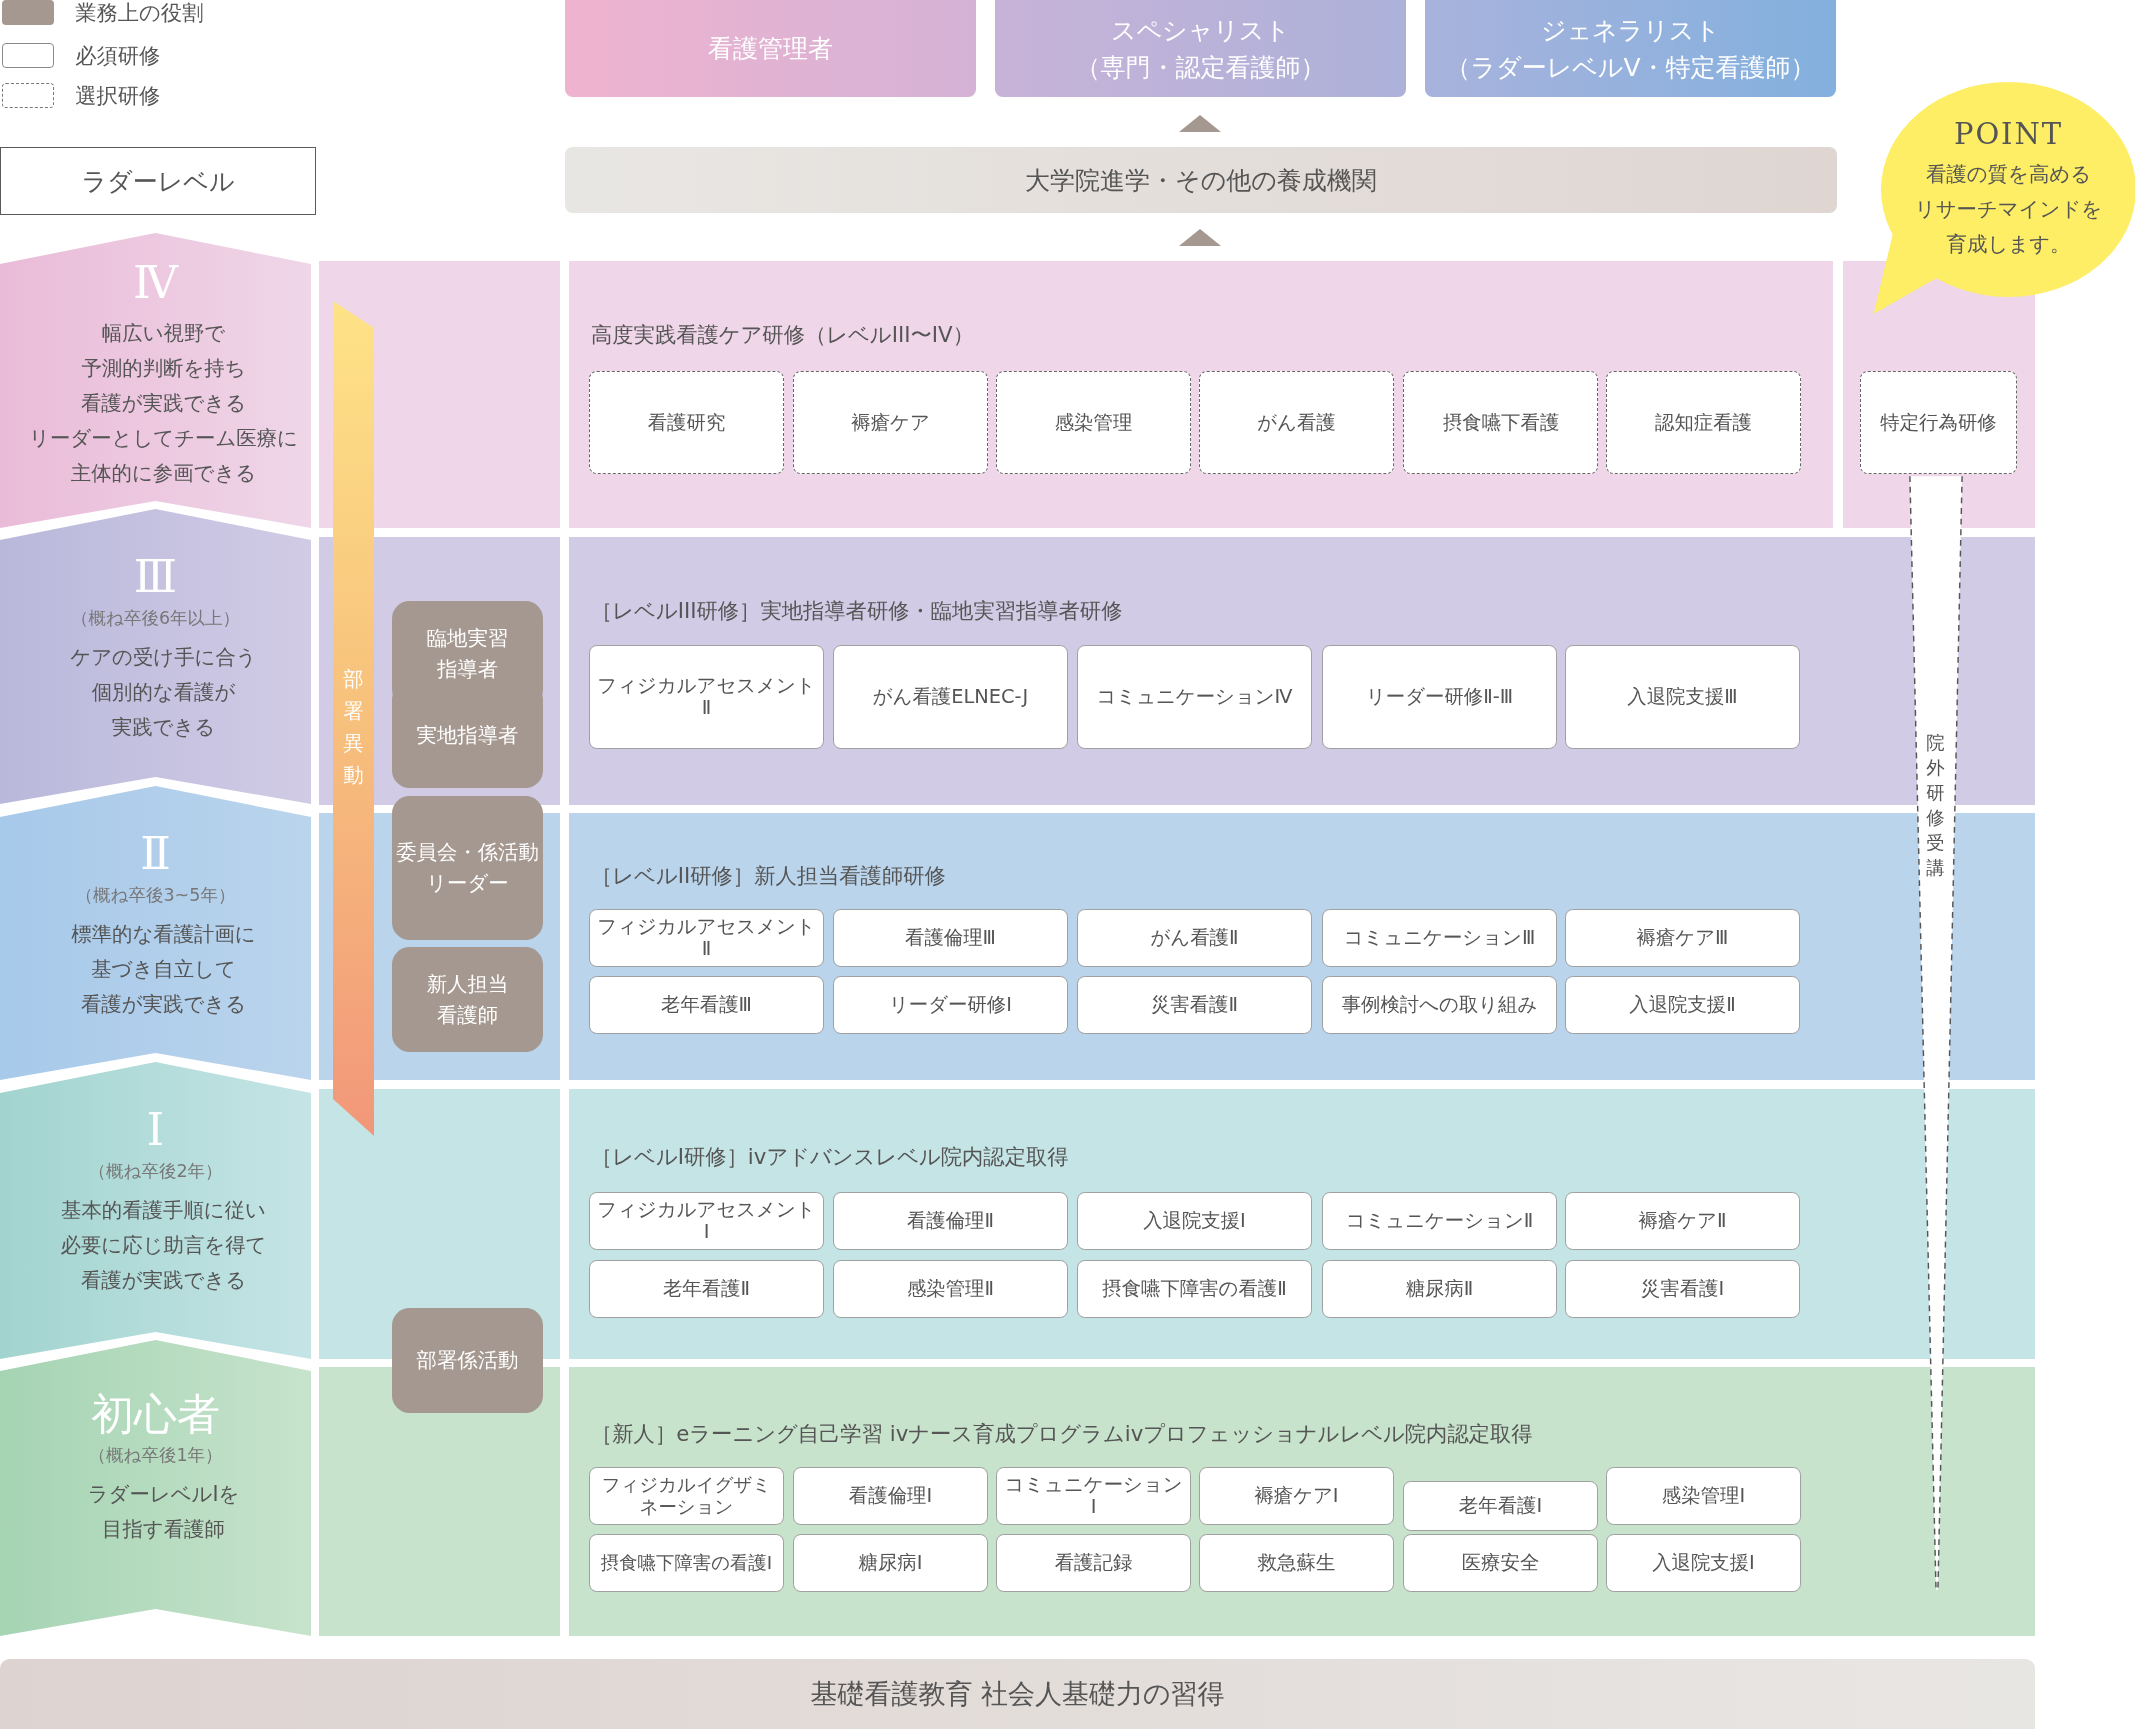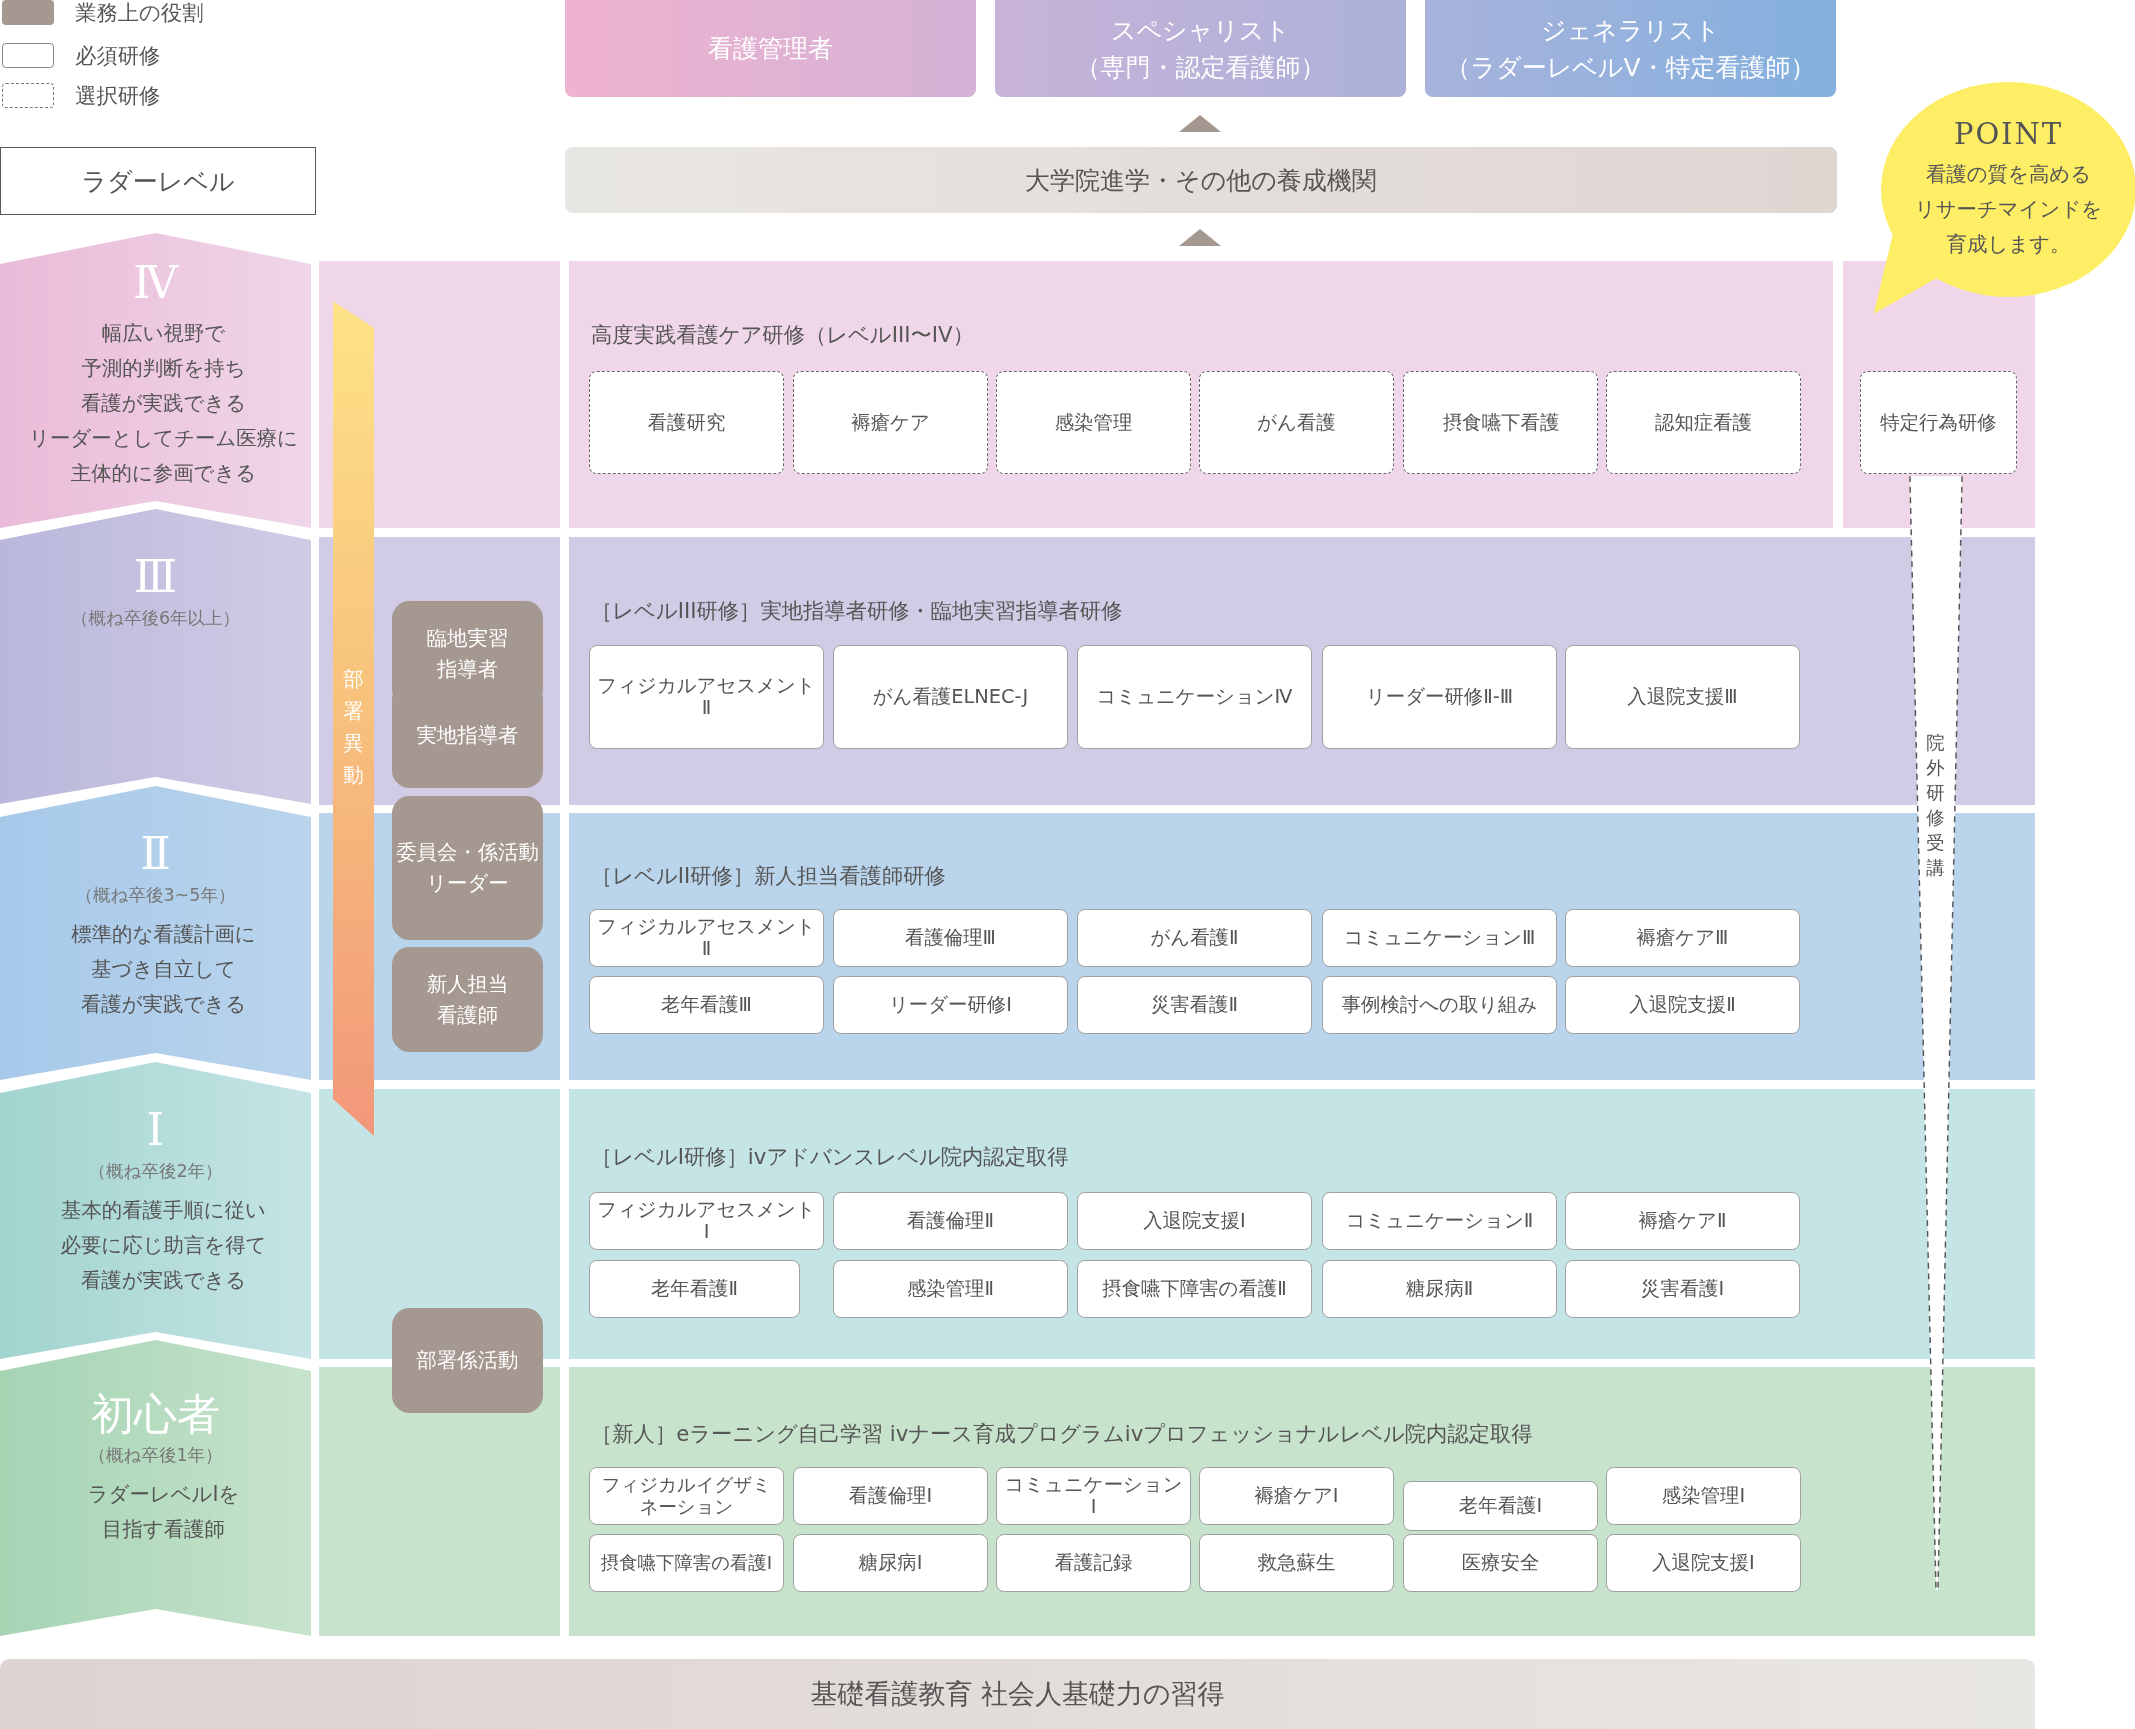--- a/index.html
+++ b/index.html
@@ -102,20 +102,25 @@
     <div>主体的に参画できる</div>
   </div>
 </div>
 <div class="abs role-col" style="top:261px; height:267px; background:#efd6e8;"></div>
 <div class="abs row-bg" style="top:261px; width:1264px; height:267px; background:#efd6e8;"></div>
 <div class="abs right-col" style="top:261px; height:267px; background:#efd6e8;"></div>
 
 <div class="abs chevron" style="top:509px; height:295px; background:linear-gradient(90deg,#b9b8db,#d1cbe5); clip-path:polygon(0 31px,50% 0,100% 31px,100% 100%,50% calc(100% - 27px),0 100%);">
   <div class="roman" style="margin-top:43px;">Ⅲ</div>
   <div class="years">（概ね卒後6年以上）</div>
+  <div class="desc">
+    <div>ケアの受け手に合う</div>
+    <div>個別的な看護が</div>
+    <div>実践できる</div>
+  </div>
 </div>
 <div class="abs role-col" style="top:537px; height:268px; background:#d1cbe5;"></div>
 <div class="abs row-bg" style="top:537px; width:1466px; height:268px; background:#d1cbe5;"></div>
 
 <div class="abs chevron" style="top:786px; height:294px; background:linear-gradient(90deg,#a7c9ea,#bad4ec); clip-path:polygon(0 31px,50% 0,100% 31px,100% 100%,50% calc(100% - 27px),0 100%);">
   <div class="roman" style="margin-top:43px;">Ⅱ</div>
   <div class="years">（概ね卒後3~5年）</div>
   <div class="desc">
     <div>標準的な看護計画に</div>
     <div>基づき自立して</div>
@@ -221,21 +226,21 @@
 <div class="course req" style="left:833px; top:976px; width:235px; height:58px;">リーダー研修Ⅰ</div>
 <div class="course req" style="left:1077px; top:976px; width:235px; height:58px;">災害看護Ⅱ</div>
 <div class="course req" style="left:1322px; top:976px; width:235px; height:58px;">事例検討への取り組み</div>
 <div class="course req" style="left:1565px; top:976px; width:235px; height:58px;">入退院支援Ⅱ</div>
 
 <div class="course req" style="left:589px; top:1192px; width:235px; height:58px;">フィジカルアセスメントⅠ</div>
 <div class="course req" style="left:833px; top:1192px; width:235px; height:58px;">看護倫理Ⅱ</div>
 <div class="course req" style="left:1077px; top:1192px; width:235px; height:58px;">入退院支援Ⅰ</div>
 <div class="course req" style="left:1322px; top:1192px; width:235px; height:58px;">コミュニケーションⅡ</div>
 <div class="course req" style="left:1565px; top:1192px; width:235px; height:58px;">褥瘡ケアⅡ</div>
-<div class="course req" style="left:589px; top:1260px; width:211px; height:58px;">老年看護Ⅱ</div>
+<div class="course req" style="left:589px; top:1260px; width:235px; height:58px;">老年看護Ⅱ</div>
 <div class="course req" style="left:833px; top:1260px; width:235px; height:58px;">感染管理Ⅱ</div>
 <div class="course req" style="left:1077px; top:1260px; width:235px; height:58px;">摂食嚥下障害の看護Ⅱ</div>
 <div class="course req" style="left:1322px; top:1260px; width:235px; height:58px;">糖尿病Ⅱ</div>
 <div class="course req" style="left:1565px; top:1260px; width:235px; height:58px;">災害看護Ⅰ</div>
 
 <div class="course req" style="left:589px; top:1467px; width:195px; height:58px; font-size:18.4px;">フィジカルイグザミネーション</div>
 <div class="course req" style="left:793px; top:1467px; width:195px; height:58px;">看護倫理Ⅰ</div>
 <div class="course req" style="left:996px; top:1467px; width:195px; height:58px;">コミュニケーションⅠ</div>
 <div class="course req" style="left:1199px; top:1467px; width:195px; height:58px;">褥瘡ケアⅠ</div>
 <div class="course req" style="left:1403px; top:1481px; width:195px; height:50px;">老年看護Ⅰ</div>

